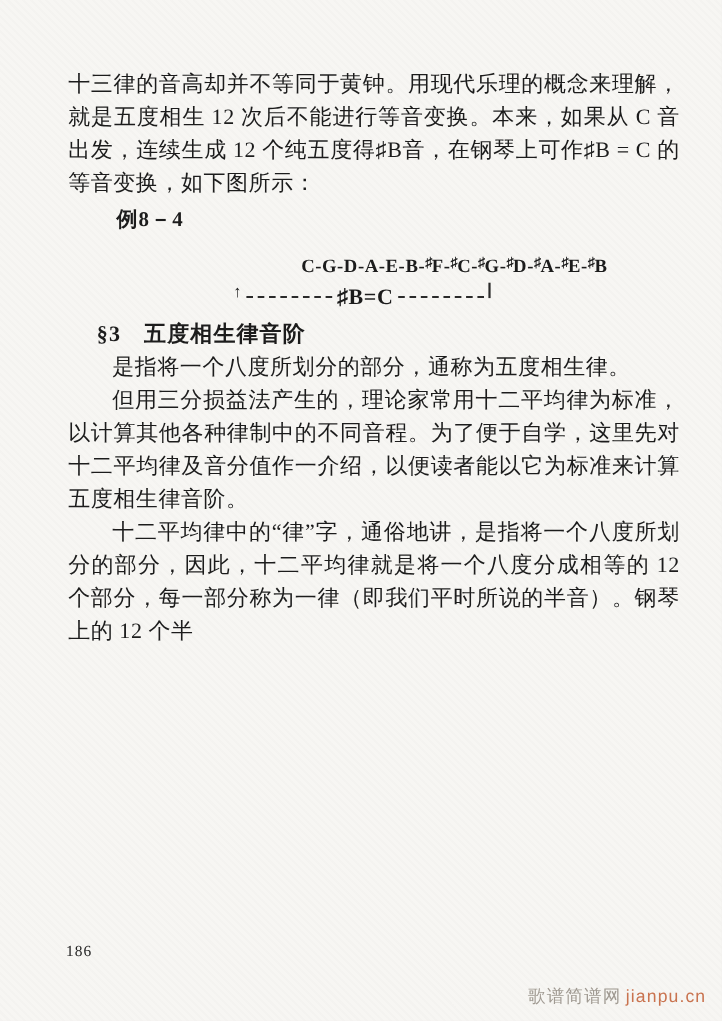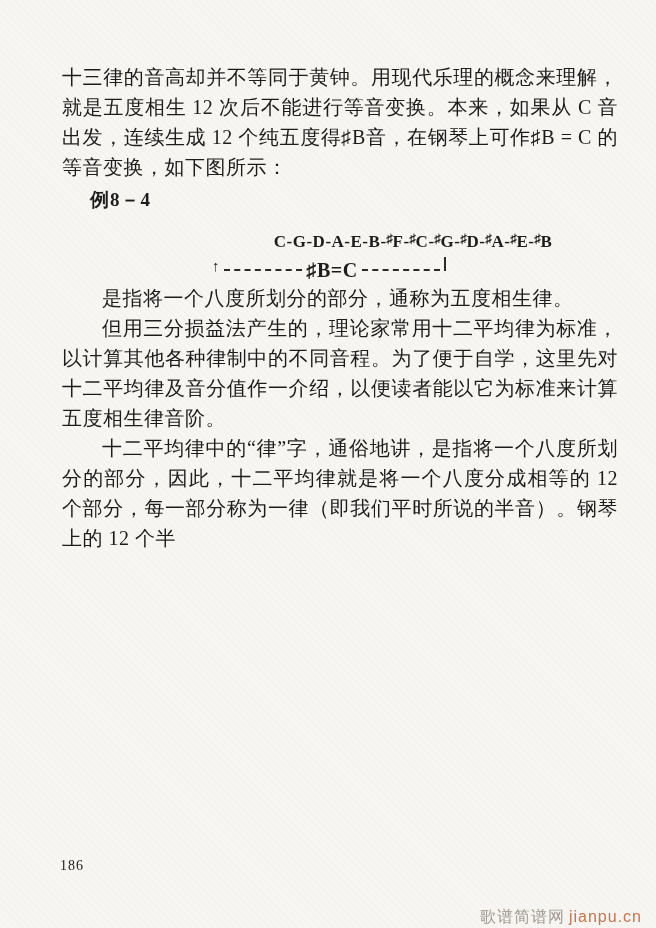--- a/index.html
+++ b/index.html
@@ -20,21 +20,21 @@
     position: absolute;
     left: 62px; right: 38px; top: 62px;
     font-size: 20px;
     line-height: 30px;
     text-align: justify;
     letter-spacing: 0.5px;
   }
   p.para { margin: 0; }
   p.para.indent { text-indent: 2em; }
   .example-label {
-    margin: 4px 0 0 28px;
+    margin: 4px 0 0 44px;
     font-weight: bold;
     font-size: 19px;
     line-height: 28px;
     letter-spacing: 1px;
   }
   .notation {
     margin: 16px 0 0 146px;
     font-size: 17px;
     line-height: 24px;
     font-weight: bold;
@@ -92,21 +92,21 @@
   .page-number {
     position: absolute;
     left: 60px; top: 838px;
     font-size: 14px;
     letter-spacing: 1px;
     color: #1c1c1c;
     margin-top: 20px;
   }
   .watermark {
     position: absolute;
-    right: 14px; bottom: 0;
+    right: 14px; bottom: 11px;
     font-size: 16px;
     font-family: "Liberation Sans", "DejaVu Sans", sans-serif;
     letter-spacing: 1px;
   }
   .watermark .site { color: #a09a92; }
   .watermark .domain { color: #c9734f; margin-left: 4px; }
 </style>
 </head>
 <body>
 
@@ -123,20 +123,21 @@
 
     <div class="bracket">
       <span class="b-arrow">↑</span>
       <span class="b-dash"></span>
       <span class="b-label">♯B=C</span>
       <span class="b-dash"></span>
       <span class="b-corner"></span>
     </div>
 
 
+    <h3 class="heading">§3　五度相生律音阶</h3>
 
     <p class="para indent">是指将一个八度所划分的部分，通称为五度相生律。</p>
 
 
     <p class="para indent">但用三分损益法产生的，理论家常用十二平均律为标准，以计算其他各种律制中的不同音程。为了便于自学，这里先对十二平均律及音分值作一介绍，以便读者能以它为标准来计算五度相生律音阶。</p>
 
     <p class="para indent">十二平均律中的“律”字，通俗地讲，是指将一个八度所划分的部分，因此，十二平均律就是将一个八度分成相等的 12 个部分，每一部分称为一律（即我们平时所说的半音）。钢琴上的 12 个半</p>
 
   </div>
 

